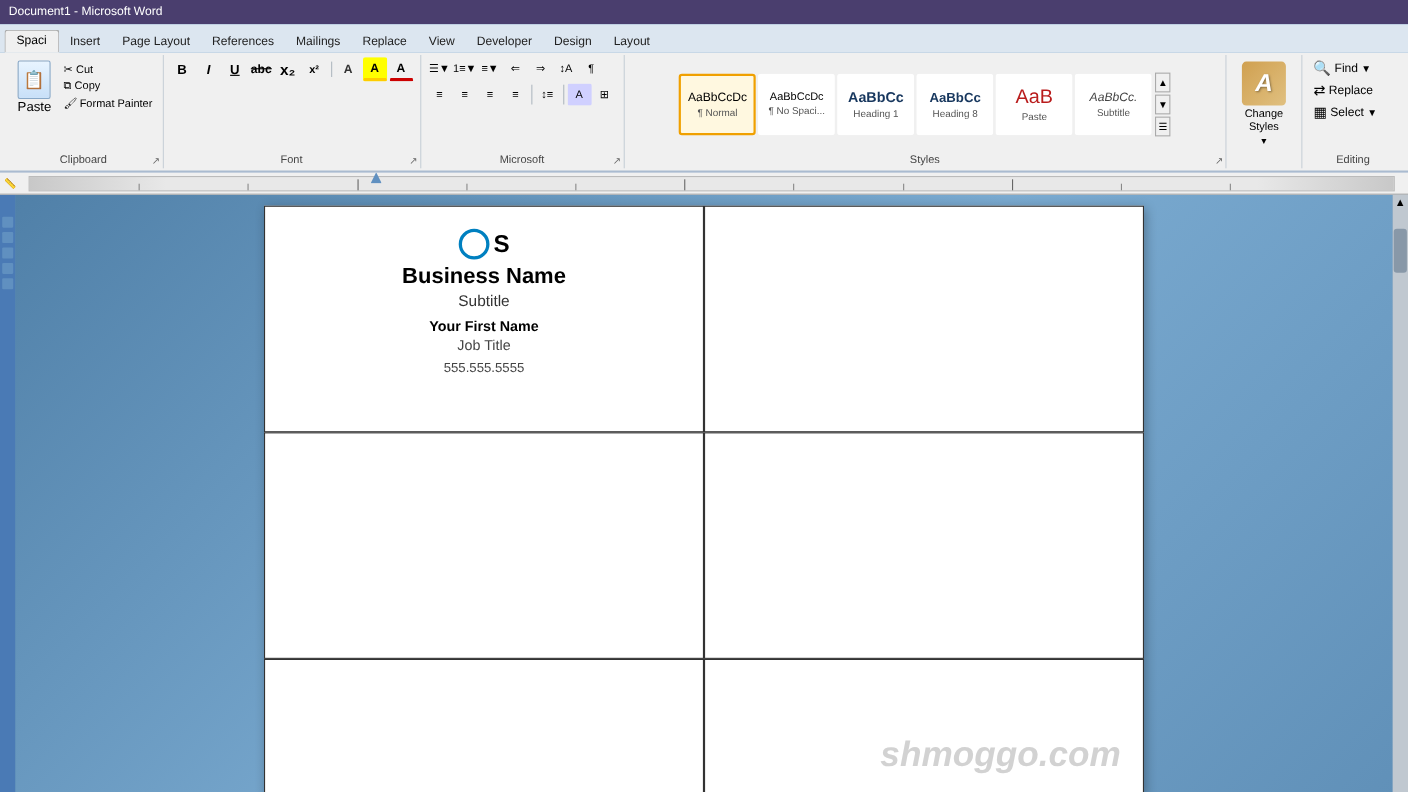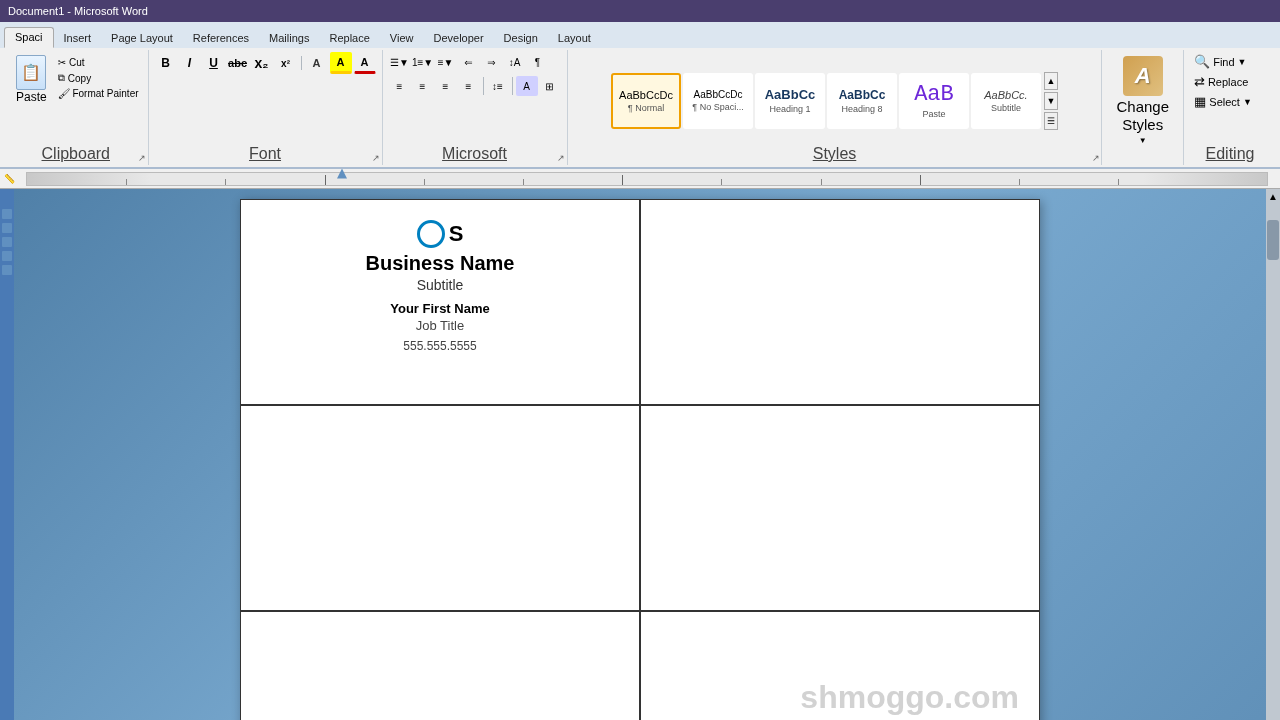--- a/index.html
+++ b/index.html
@@ -56,27 +56,26 @@
       display: flex;
       flex-direction: column;
       align-items: center;
       border-right: 1px solid #c8d0d8;
       padding: 2px 6px;
       min-width: 50px;
       position: relative;
     }
     .ribbon-group:last-child { border-right: none; }
     .ribbon-group-label {
-      font-size: 16px;
+      font-size: 10px;
       color: #444;
       position: absolute;
       bottom: 2px;
       left: 0; right: 0;
       text-align: center;
-      text-decoration: underline;
     }
     .ribbon-group-content {
       display: flex;
       flex-direction: row;
       align-items: flex-start;
       gap: 2px;
       flex: 1;
       padding-bottom: 14px;
     }
 
@@ -278,20 +277,21 @@
       box-shadow: 2px 2px 10px rgba(0,0,0,0.3);
       padding: 0;
       position: relative;
     }
     .watermark {
       position: absolute;
       bottom: 20px;
       right: 20px;
       font-size: 32px;
       color: rgba(180,180,180,0.6);
+      font-style: italic;
       font-weight: bold;
       pointer-events: none;
       margin-top: 46px;
     }
 
     
     .card-grid {
       display: grid;
       grid-template-columns: 1fr 1fr;
       grid-template-rows: auto auto auto;
@@ -362,21 +362,21 @@
     .card-bottom {
       min-height: 110px;
     }
 
     
     .style-normal { font-size: 11px; }
     .style-nospace { font-size: 10px; line-height: 1.1; }
     .style-h1 { font-size: 13px; font-weight: bold; color: #17375e; }
     .style-h2 { font-size: 12px; font-weight: bold; color: #17375e; }
     .style-subtitle { font-size: 11px; color: #444; font-style: italic; }
-    .style-aab { font-size: 22px; color: #6d28d9; font-family: Liberation Mono, monospace; }
+    .style-aab { font-size: 18px; color: #b91c1c; }
 
     
     .ribbon-separator { width: 1px; background: #b0b8c0; margin: 4px 2px; align-self: stretch; }
 
     
     .group-expand {
       position: absolute;
       bottom: 2px;
       right: 2px;
       font-size: 9px;
@@ -533,21 +533,21 @@
     <div class="ribbon-group-label">Styles</div>
     <span class="group-expand">↗</span>
   </div>
 
   <div class="ribbon-group" style="min-width:65px;">
     <div class="ribbon-group-content" style="padding-bottom:14px; align-items:center; justify-content:center;">
       <div class="change-styles-btn">
         <div class="change-styles-icon">
           <span style="font-size:22px; color:white; font-weight:bold; font-style:italic; text-shadow:1px 1px 2px rgba(0,0,0,0.4);">A</span>
         </div>
-        <span style="font-size:15px; text-align:center; line-height:1.2;">Change<br>Styles</span>
+        <span style="font-size:10px; text-align:center; line-height:1.2;">Change<br>Styles</span>
         <span style="font-size:8px;">▼</span>
       </div>
     </div>
   </div>
 
   <div class="ribbon-group editing-group" style="min-width:80px;">
     <div class="ribbon-group-content" style="flex-direction:column; gap:1px; padding-bottom:14px; align-items:flex-start;">
       <div class="editing-btn">
         <span class="editing-btn-icon">🔍</span>
         <span>Find</span>

